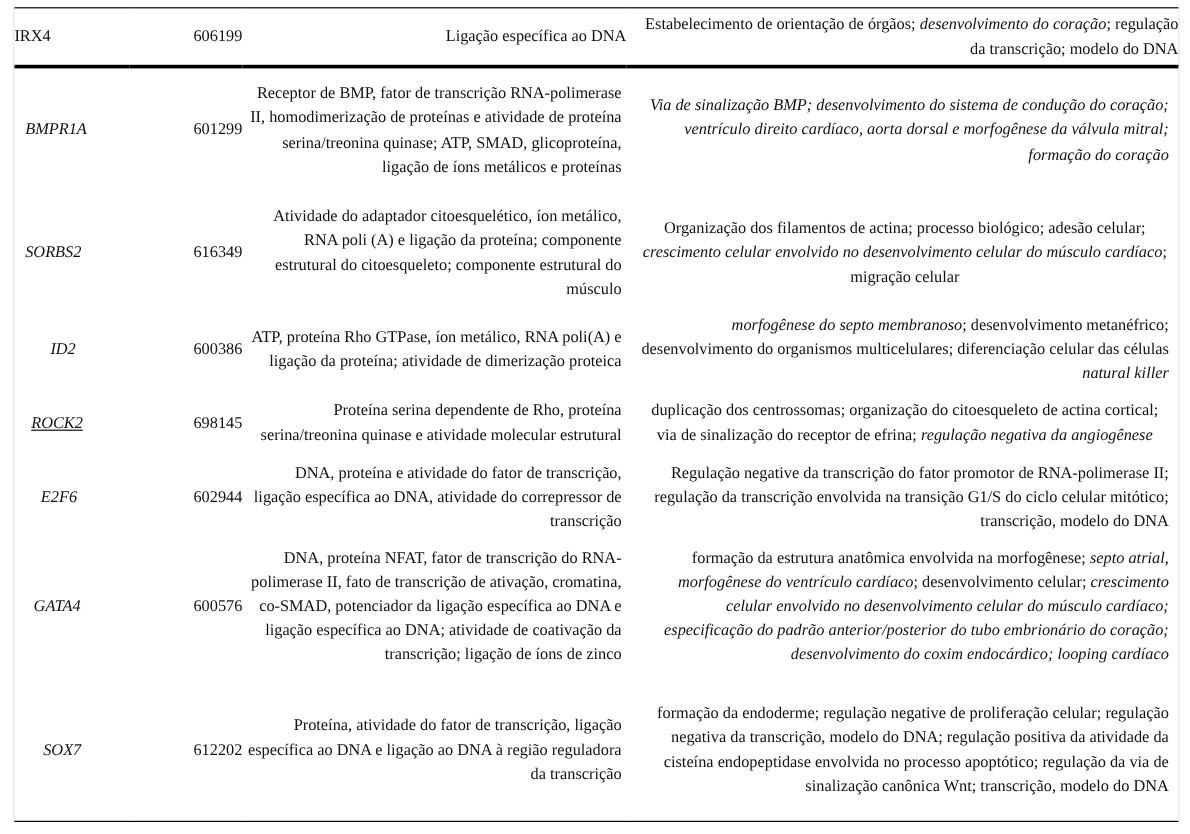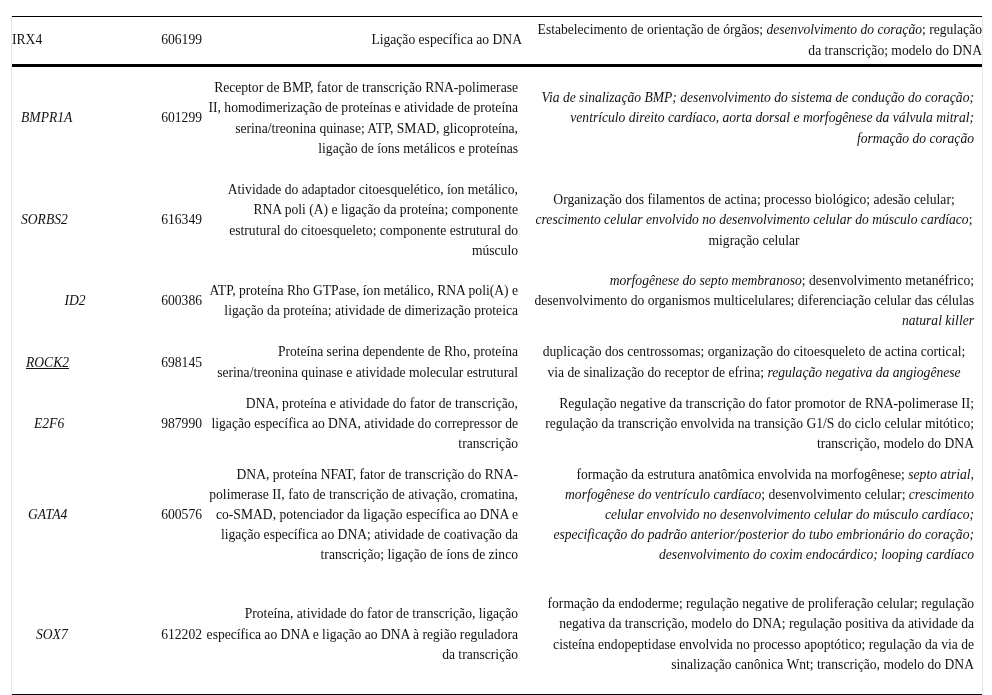--- a/index.html
+++ b/index.html
@@ -11,21 +11,21 @@
     width: 992px;
     height: 695px;
     position: relative;
     overflow: hidden;
     font-family: "Liberation Serif", "DejaVu Serif", serif;
     color: #111111;
   }
   .table-wrap {
     position: absolute;
     left: 11px;
-    top: 16px;
+    top: 6px;
     width: 970px;
     border-left: 1px solid #e6e6e6;
     border-right: 1px solid #e6e6e6;
   }
   table {
     border-collapse: collapse;
     width: 970px;
     table-layout: fixed;
     font-size: 13.6px;
     line-height: 20.2px;
@@ -107,36 +107,36 @@
     </tr>
 
     <tr class="r-sorbs2">
       <td class="gene italic">SORBS2</td>
       <td class="omim">616349</td>
       <td class="mf">Atividade do adaptador citoesquelético, íon metálico, RNA poli (A) e ligação da proteína; componente estrutural do citoesqueleto; componente estrutural do músculo</td>
       <td class="bp left"><span>Organização dos filamentos de actina; processo biológico; adesão celular; </span><span class="it">crescimento celular envolvido no desenvolvimento celular do músculo cardíaco</span><span>; migração celular</span></td>
     </tr>
 
     <tr class="r-id2">
-      <td class="gene italic" style="padding-left:30px;text-align:center;">ID2</td>
+      <td class="gene italic" style="padding-left:30px;">ID2</td>
       <td class="omim">600386</td>
       <td class="mf">ATP, proteína Rho GTPase, íon metálico, RNA poli(A) e ligação da proteína; atividade de dimerização proteica</td>
       <td class="bp"><span class="it">morfogênese do septo membranoso</span><span>; desenvolvimento metanéfrico; desenvolvimento do organismos multicelulares; diferenciação celular das células </span><span class="it">natural killer</span></td>
     </tr>
 
     <tr class="r-rock2">
       <td class="gene italic" style="padding-left:14px;text-decoration:underline;">ROCK2</td>
       <td class="omim">698145</td>
       <td class="mf">Proteína serina dependente de Rho, proteína serina/treonina quinase e atividade molecular estrutural</td>
       <td class="bp left"><span>duplicação dos centrossomas; organização do citoesqueleto de actina cortical; via de sinalização do receptor de efrina; </span><span class="it">regulação negativa da angiogênese</span></td>
     </tr>
 
     <tr class="r-e2f6">
       <td class="gene italic" style="padding-left:22px;">E2F6</td>
-      <td class="omim">987990</td>
+      <td class="omim">602944</td>
       <td class="mf">DNA, proteína e atividade do fator de transcrição, ligação específica ao DNA, atividade do correpressor de transcrição</td>
       <td class="bp"><span>Regulação negative da transcrição do fator promotor de RNA-polimerase II; regulação da transcrição envolvida na transição G1/S do ciclo celular mitótico; transcrição, modelo do DNA</span></td>
     </tr>
 
     <tr class="r-gata4">
       <td class="gene italic" style="padding-left:16px;">GATA4</td>
       <td class="omim">600576</td>
       <td class="mf">DNA, proteína NFAT, fator de transcrição do RNA-polimerase II, fato de transcrição de ativação, cromatina, co-SMAD, potenciador da ligação específica ao DNA e ligação específica ao DNA; atividade de coativação da transcrição; ligação de íons de zinco</td>
       <td class="bp"><span>formação da estrutura anatômica envolvida na morfogênese; </span><span class="it">septo atrial, morfogênese do ventrículo cardíaco</span><span>; desenvolvimento celular; </span><span class="it">crescimento celular envolvido no desenvolvimento celular do músculo cardíaco; especificação do padrão anterior/posterior do tubo embrionário do coração; desenvolvimento do coxim endocárdico; looping cardíaco</span></td>
     </tr>

